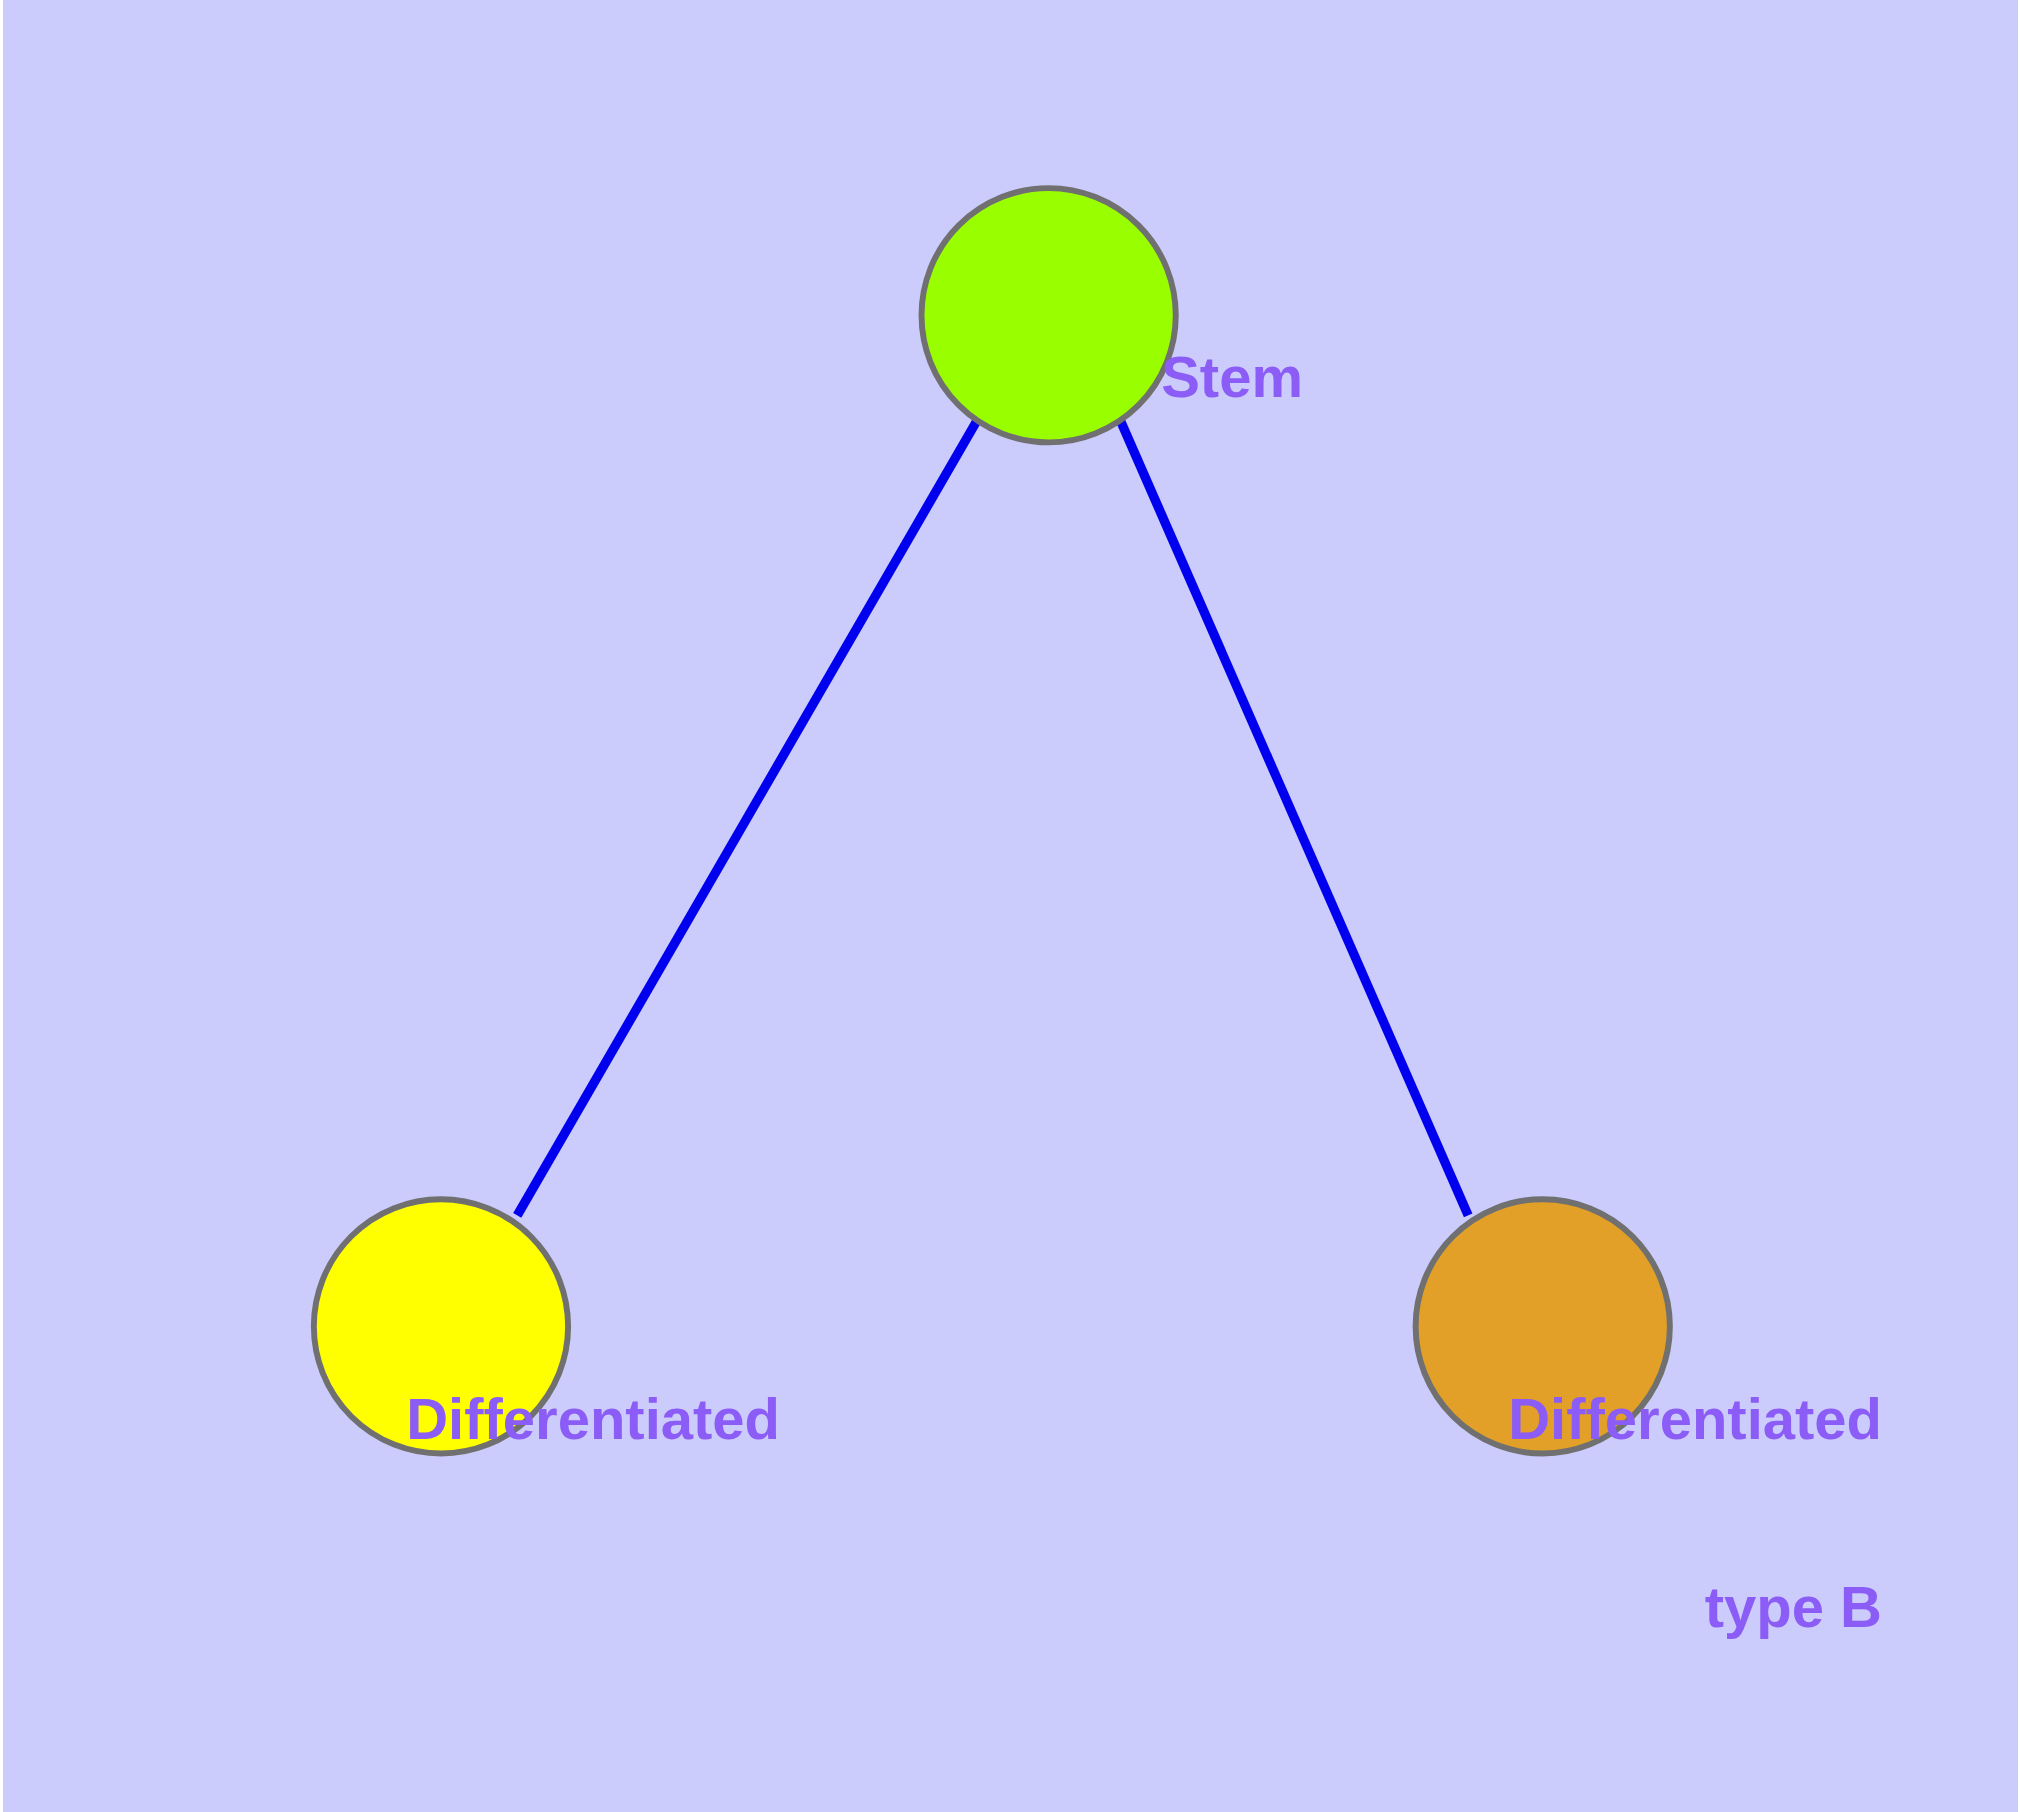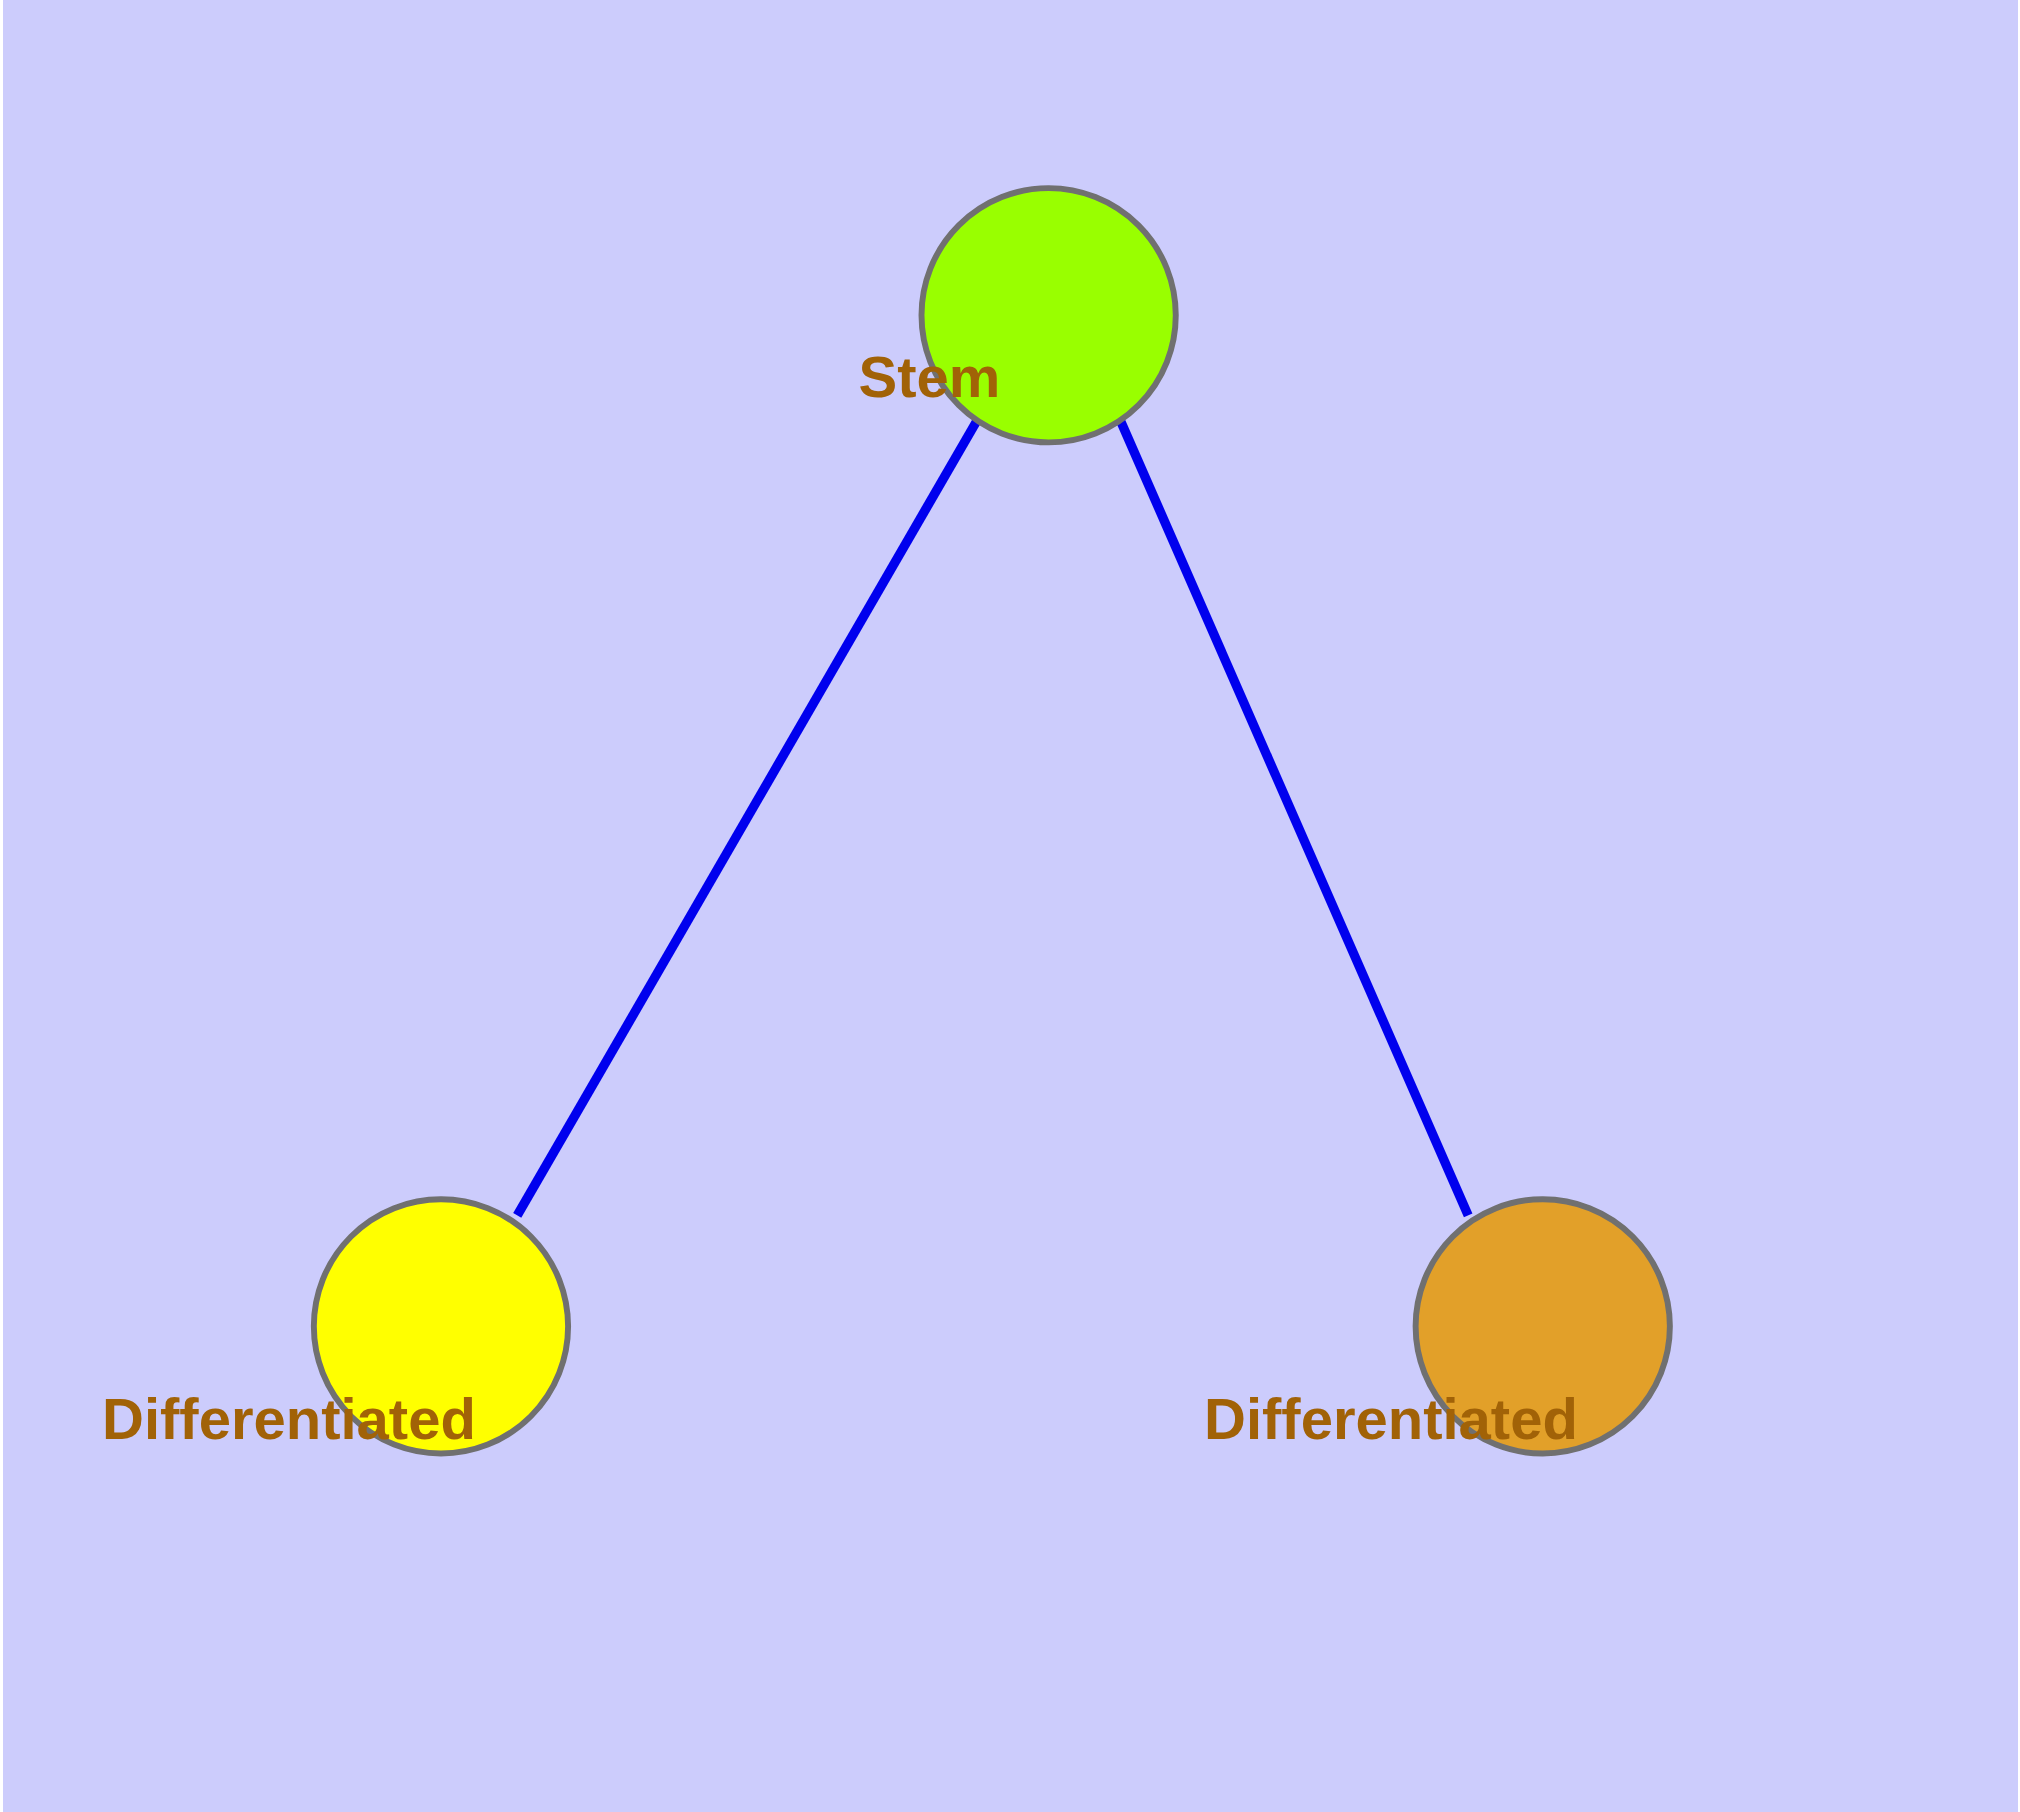--- a/index.html
+++ b/index.html
@@ -25,23 +25,23 @@
   }
   #graph-svg {
     position: absolute;
     left: 0;
     top: 0;
     width: 2021px;
     height: 1812px;
   }
   .node-label {
     position: absolute;
-    text-align: left;
+    text-align: right;
     font-weight: bold;
-    color: #a16207;
+    color: #8b5cf6;
     line-height: 1.08;
     white-space: pre;
     pointer-events: none;
     -webkit-font-smoothing: antialiased;
   }
   .node-label.stem {
     font-size: 58px;
     left: 794px;
     top: 283px;
     width: 509px;
@@ -83,16 +83,17 @@
   <div class="node-label stem">
     <span>Stem</span>
   </div>
 
   <div class="node-label typea">
     <div>Differentiated</div>
   </div>
 
   <div class="node-label typeb">
     <div>Differentiated</div>
+    <div>type B</div>
   </div>
 
 </div>
 
 
 </body></html>

